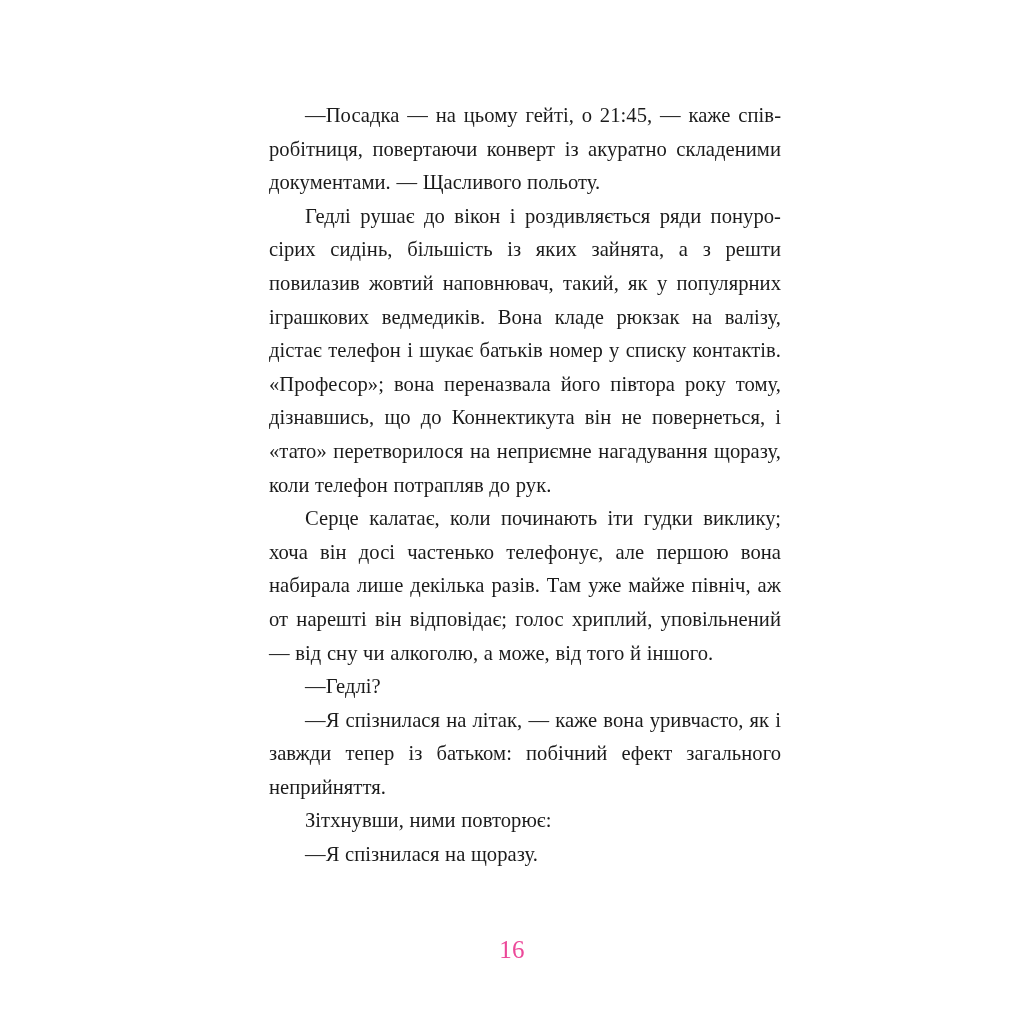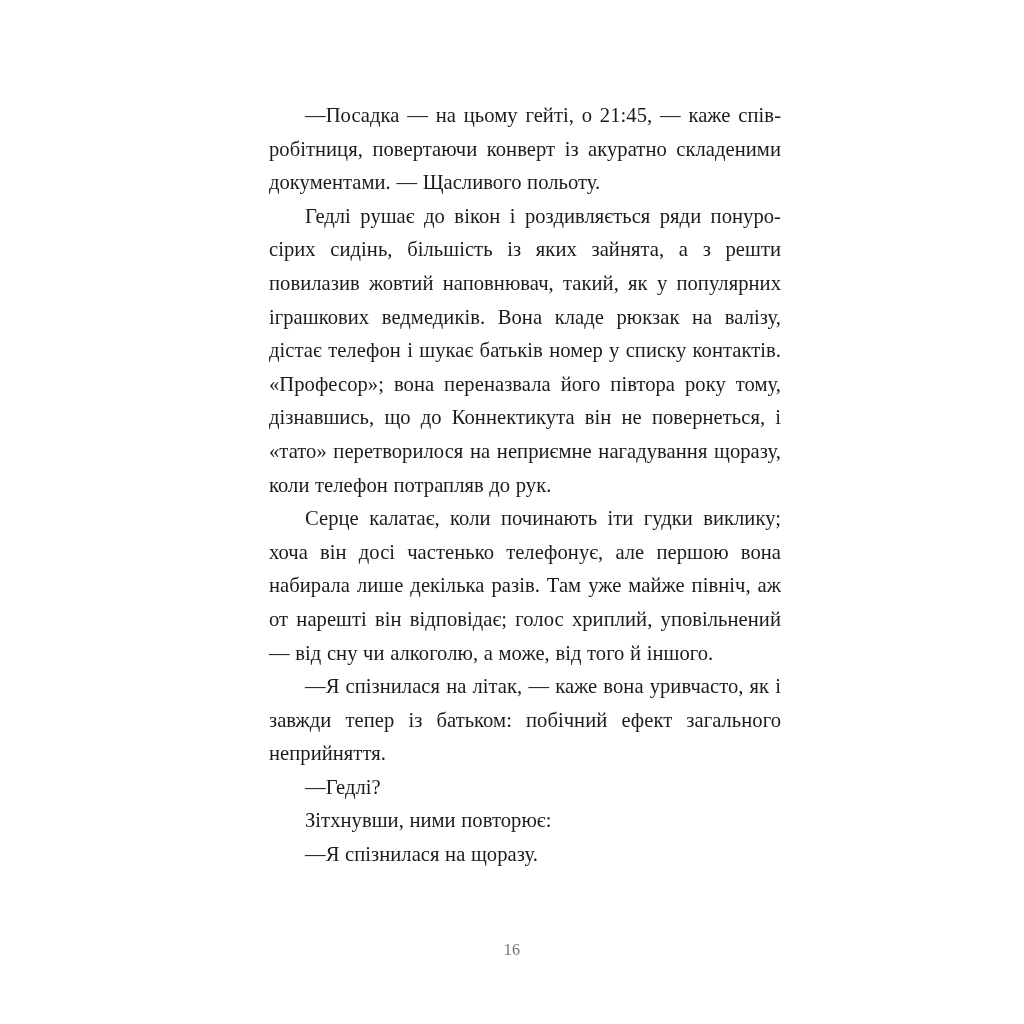--- a/index.html
+++ b/index.html
@@ -42,36 +42,36 @@
     word-spacing: 0.02em;
     letter-spacing: 0.002em;
   }
 
   .folio {
     position: absolute;
     left: 0;
     top: 936px;
     width: 1024px;
     text-align: center;
-    font-size: 16px;
+    font-size: 25px;
     line-height: 28px;
-    color: #737373;
+    color: #ec4899;
     letter-spacing: 0.01em;
   }
 </style>
 </head>
 <body>
 
 <div class="page">
 
   <div class="text-block">
     <p class="para">—Посадка — на цьому гейті, о 21:45, — каже спів­робітниця, повертаючи конверт із акуратно складе­ними документами. — Щасливого польоту.</p>
     <p class="para">Гедлі рушає до вікон і роздивляється ряди пону­ро-сірих сидінь, більшість із яких зайнята, а з решти повилазив жовтий наповнювач, такий, як у популяр­них іграшкових ведмедиків. Вона кладе рюкзак на валізу, дістає телефон і шукає батьків номер у списку контактів. «Професор»; вона переназвала його півто­ра року тому, дізнавшись, що до Коннектикута він не повернеться, і «тато» перетворилося на неприємне нагадування щоразу, коли телефон потрапляв до рук.</p>
     <p class="para">Серце калатає, коли починають іти гудки викли­ку; хоча він досі частенько телефонує, але першою вона набирала лише декілька разів. Там уже майже північ, аж от нарешті він відповідає; голос хриплий, уповільнений — від сну чи алкоголю, а може, від того й іншого.</p>
+    <p class="para">—Гедлі?</p>
     <p class="para">—Я спізнилася на літак, — каже вона уривчасто, як і завжди тепер із батьком: побічний ефект загаль­ного неприйняття.</p>
-    <p class="para">—Гедлі?</p>
     <p class="para">Зітхнувши, ними повторює:</p>
     <p class="para">—Я спізнилася на щоразу.</p>
   </div>
 
   <div class="folio">16</div>
 
 </div>
 
 </body></html>

